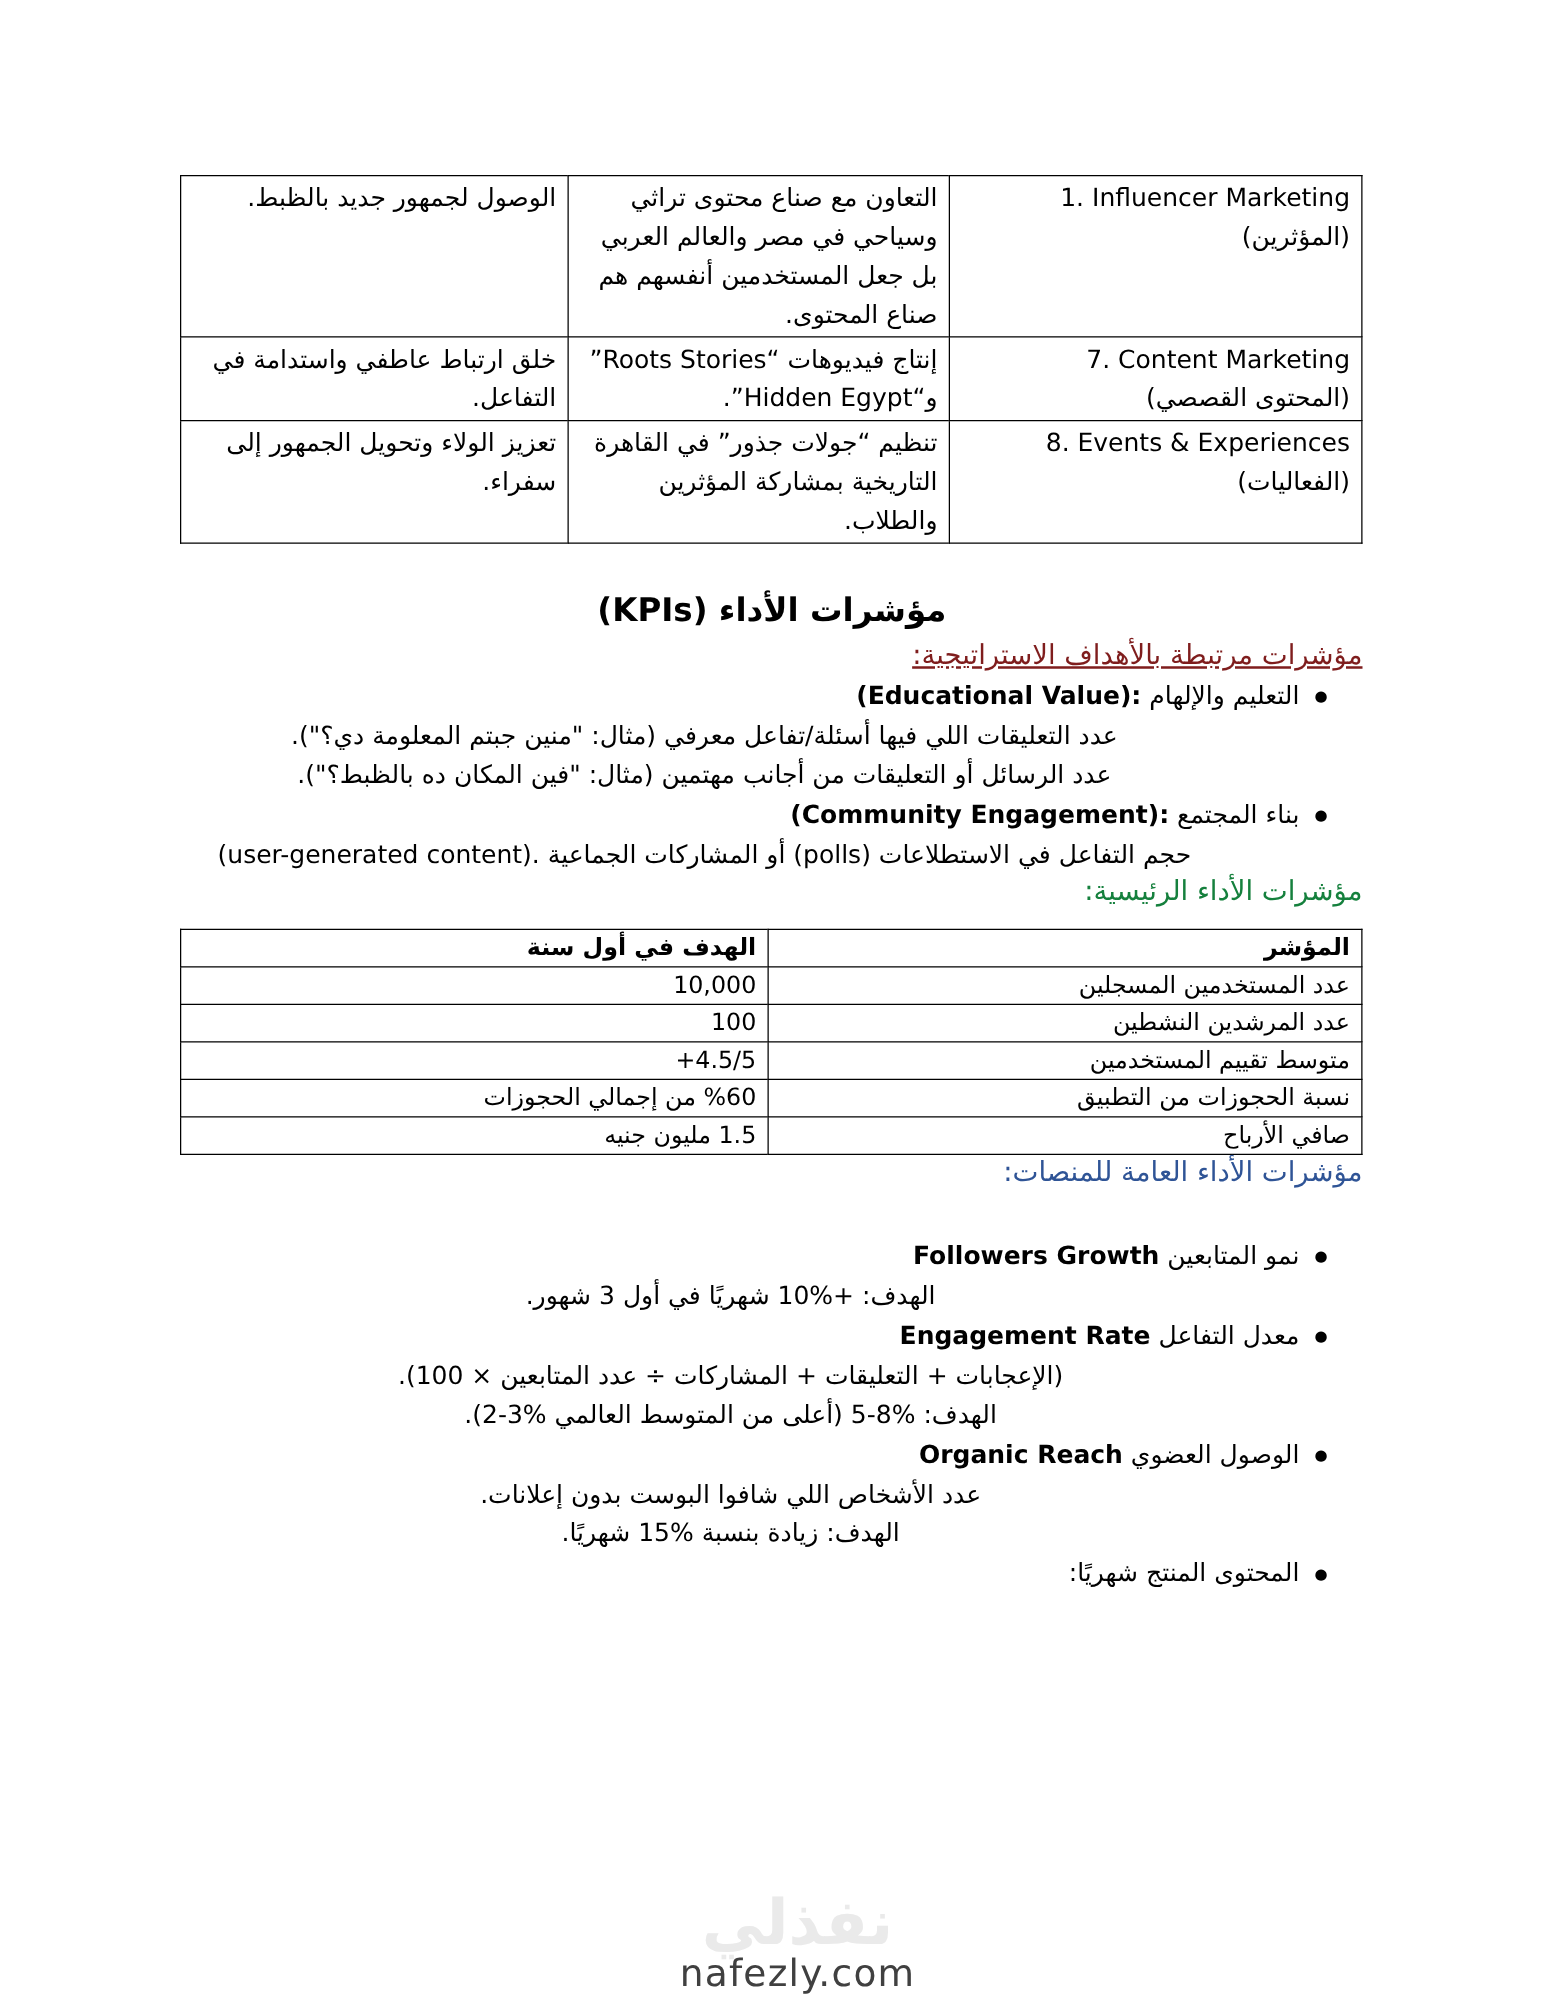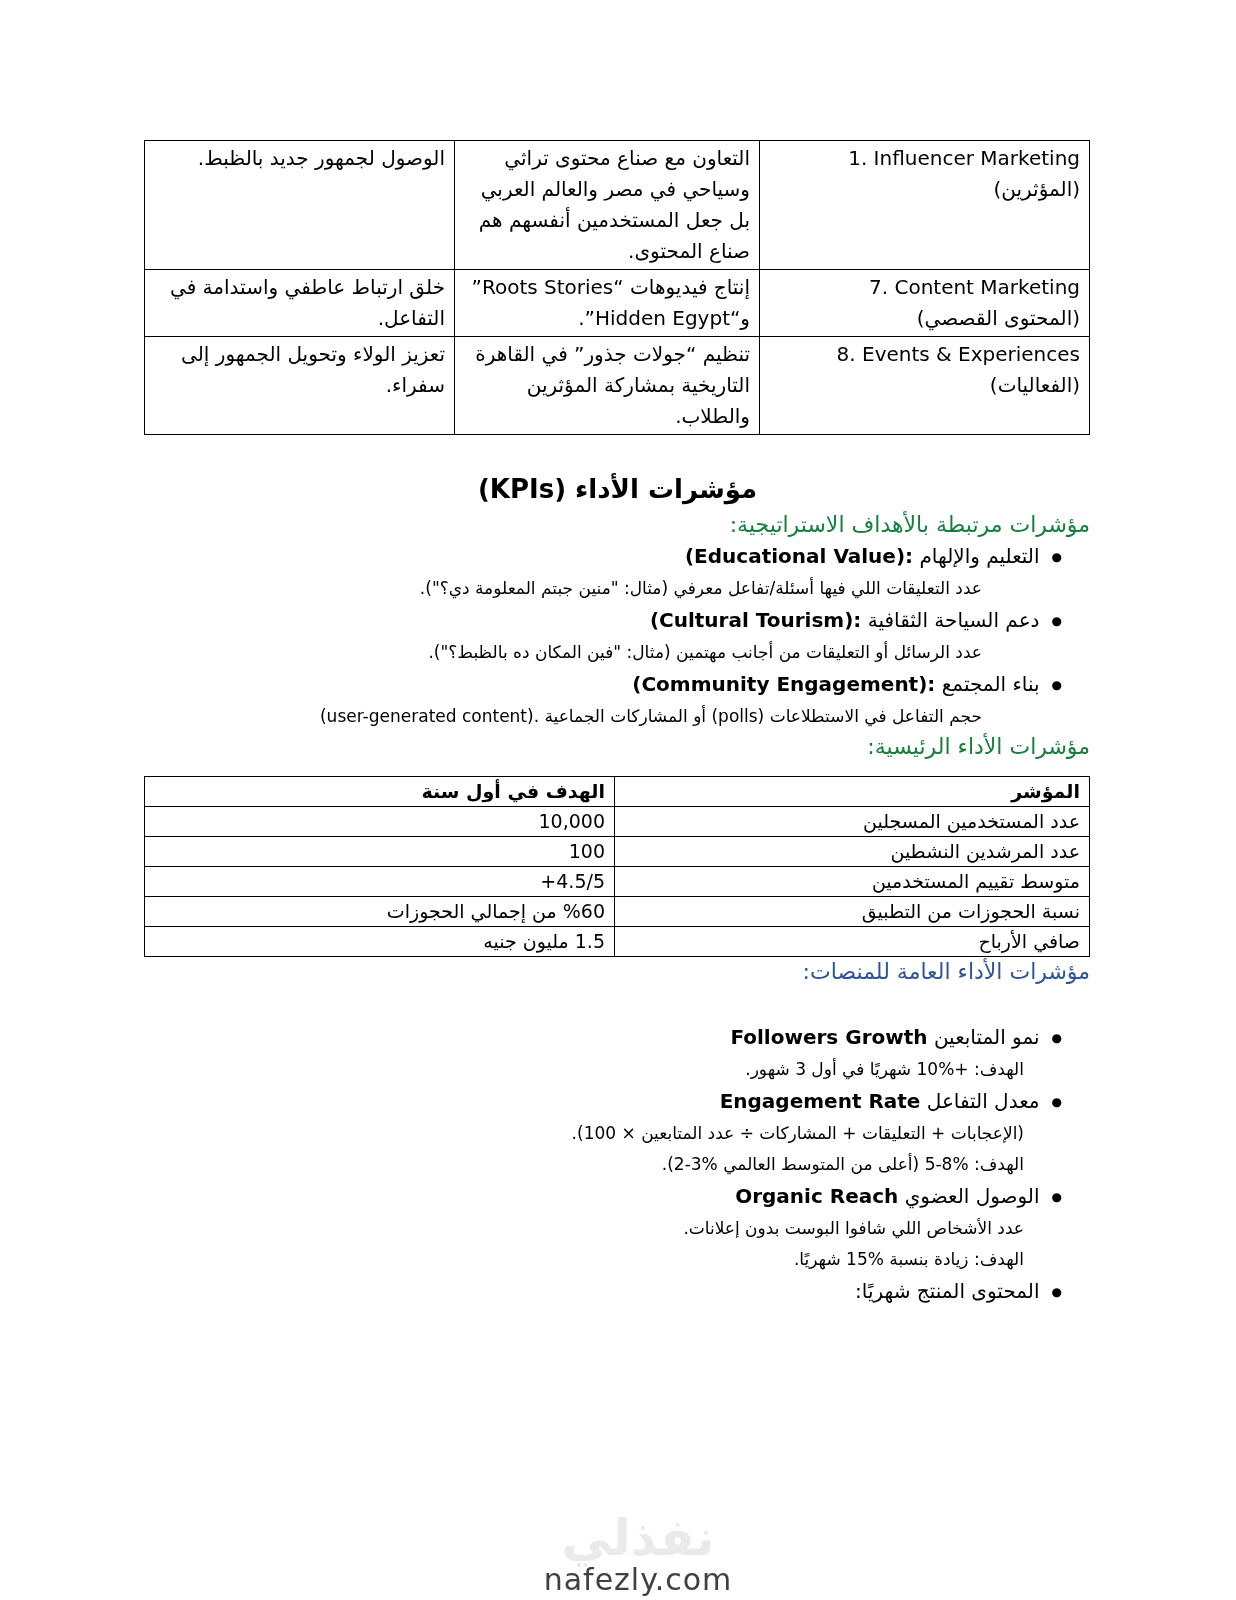--- a/index.html
+++ b/index.html
@@ -16,21 +16,21 @@
   .t1 tr.r1 td{height:122px;}
   .t2 td,.t2 th{font-size:19px;line-height:27px;height:27px;padding:1px 9px;}
   .t2 th{font-weight:bold;}
   h1.kpi{margin:33px 0 0 0;font-weight:bold;font-size:26px;line-height:42px;text-align:center;}
   h2.blue{margin:0;font-weight:normal;font-size:22px;line-height:30px;text-align:right;}
   .mt32{margin-top:32px;} .mt42{margin-top:42px;} .mt56{margin-top:56px;}
   .list{} .list2{margin-top:34px;}
   .bl{padding-right:28px;font-size:20px;line-height:32px;text-align:right;}
   .dot{font-size:12px;margin-left:12px;vertical-align:2px;}
   .en{font-weight:bold;}
-  .sub{font-size:17px;line-height:31px;text-align:right;}
+  .sub{font-size:20px;line-height:31px;text-align:center;}
   .sub-a{padding-right:108px;}
   .sub-b{padding-right:66px;}
   .tbl-gap{margin-top:14px;}
   .watermark{position:absolute;top:1512px;left:638px;transform:translateX(-50%);
              text-align:center;direction:rtl;}
   .wm-logo{font-size:50px;line-height:52px;font-weight:bold;}
   .wm-site{font-size:30px;line-height:32px;direction:ltr;letter-spacing:1px;}
 </style>
 </head>
 <body>
@@ -66,30 +66,27 @@
           <div>(الفعاليات)</div>
         </td>
         <td>تنظيم “جولات جذور” في القاهرة التاريخية بمشاركة المؤثرين والطلاب.</td>
         <td>تعزيز الولاء وتحويل الجمهور إلى سفراء.</td>
       </tr>
     </tbody>
   </table>
 
   <h1 class="kpi">مؤشرات الأداء (KPIs)</h1>
 
-  <h2 class="blue mt32" style="color: #15803d;">مؤشرات مرتبطة بالأهداف الاستراتيجية:</h2>
+  <h2 class="blue mt32" style="color: #7f1d1d; text-decoration: underline;">مؤشرات مرتبطة بالأهداف الاستراتيجية:</h2>
 
   <div class="list">
     <div class="bl">
       <span class="dot">●</span><span>التعليم والإلهام</span> <span class="en" dir="ltr">(Educational Value):</span>
     </div>
     <div class="sub sub-a">عدد التعليقات اللي فيها أسئلة/تفاعل معرفي (مثال: "منين جبتم المعلومة دي؟").</div>
-    <div class="bl">
-      <span class="dot">●</span><span>دعم السياحة الثقافية</span> <span class="en" dir="ltr">(Cultural Tourism):</span>
-    </div>
     <div class="sub sub-a">عدد الرسائل أو التعليقات من أجانب مهتمين (مثال: "فين المكان ده بالظبط؟").</div>
     <div class="bl">
       <span class="dot">●</span><span>بناء المجتمع</span> <span class="en" dir="ltr">(Community Engagement):</span>
     </div>
     <div class="sub sub-a">حجم التفاعل في الاستطلاعات (polls) أو المشاركات الجماعية .(user-generated content)</div>
   </div>
 
   <h2 class="blue mt42" style="color: #15803d;">مؤشرات الأداء الرئيسية:</h2>
 
   <table class="t2 tbl-gap">

